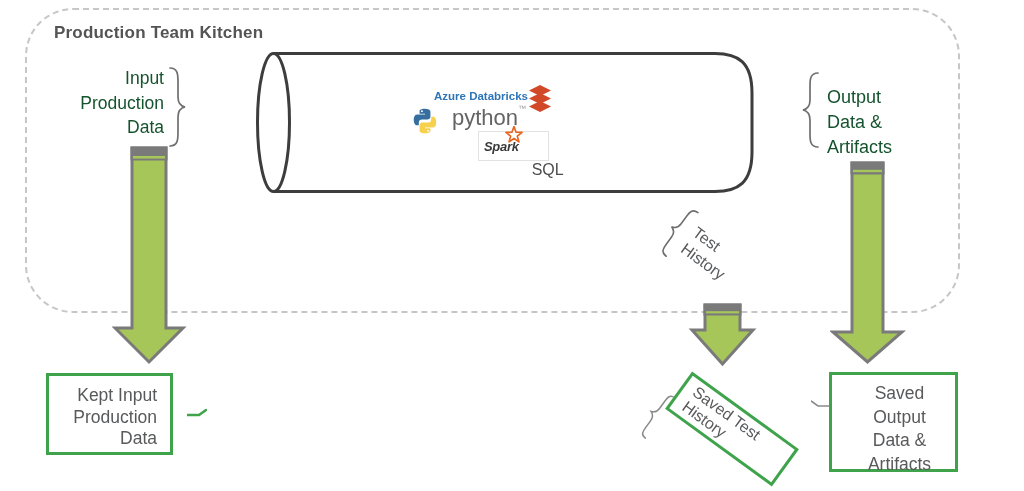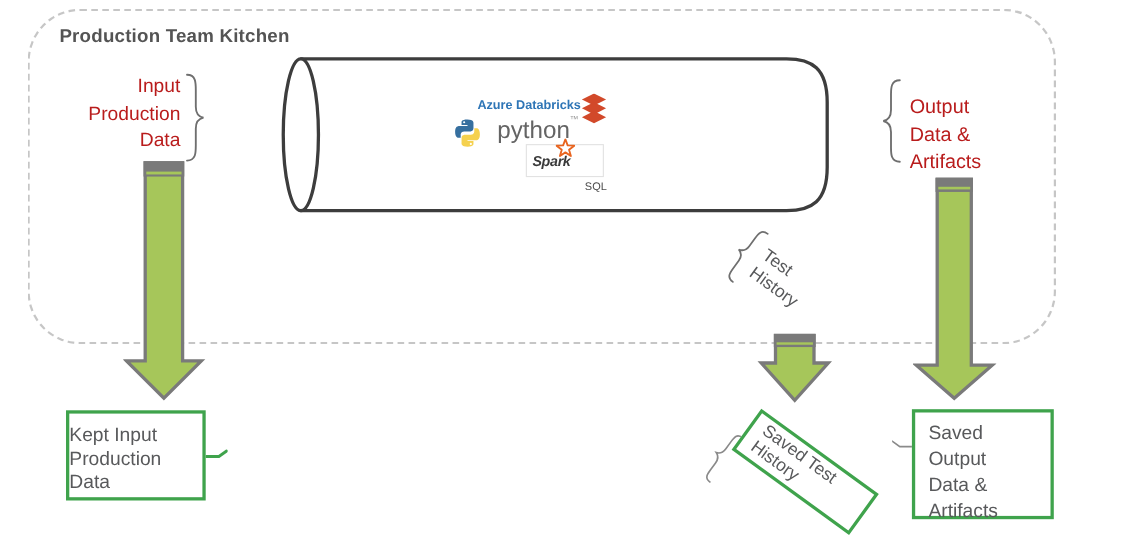--- a/index.html
+++ b/index.html
@@ -22,24 +22,24 @@
   .azure-text{position:absolute;left:434px;top:90px;font-size:11.5px;font-weight:700;color:#2e75b6;}
   .dbx-icon{position:absolute;left:528px;top:85px;}
   .py-icon{position:absolute;left:412px;top:108px;}
   .py-text{position:absolute;left:452px;top:104px;font-size:22px;color:#646464;}
   .py-tm{font-size:8px;vertical-align:14px;color:#9a9a9a;}
   .spark-box{
     position:absolute;left:478px;top:131px;width:71px;height:30px;background:#ffffff;
     border:1px solid #e2e2e2;display:flex;align-items:center;padding-left:5px;box-sizing:border-box;
   }
   .spark-word{font-size:13px;font-weight:bold;font-style:italic;color:#3a3a3a;letter-spacing:-.3px;}
-  .sql-word{font-size:10px;color:#4d4d4d;margin-left:13px;font-weight:300;margin-top:48px;}
+  .sql-word{font-size:16px;color:#4d4d4d;margin-left:13px;font-weight:300;margin-top:48px;}
   .spark-star{position:absolute;left:26px;top:-6px;}
   
-  .lbl{position:absolute;font-size:17.5px;line-height:24.5px;color:#b91c1c;}
+  .lbl{position:absolute;font-size:17.5px;line-height:24.5px;color:#14532d;}
   .lbl-input{left:70px;top:66px;width:94px;text-align:right;}
   .lbl-output{left:827px;top:85px;width:110px;text-align:left;line-height:25px;font-size:18px;}
   .brace{position:absolute;}
   .b-input{left:166px;top:66px;}
   .b-output{left:800px;top:71px;}
   
   .test-group{
     position:absolute;left:663px;top:218px;display:flex;align-items:center;gap:5px;
     transform:rotate(36deg);transform-origin:center center;
   }
@@ -47,22 +47,22 @@
   
   .arrow{position:absolute;}
   .a-left{left:112px;top:146px;}
   .a-right{left:830px;top:161px;}
   .a-mid{left:688px;top:303px;}
   
   .gbox{
     position:absolute;background:#ffffff;border:3px solid #3fa34c;box-sizing:border-box;
     font-size:17.5px;color:#58595b;
   }
-  .box-kept{left:60px;top:373px;width:127px;height:82px;padding:9px 13px 0 0;line-height:21.5px;}
-  .box-saved-output{left:829px;top:372px;width:129px;height:100px;text-align:left;padding:7px 0 0 12px;line-height:23.5px;}
+  .box-kept{left:46px;top:373px;width:127px;height:82px;text-align:right;padding:9px 13px 0 0;line-height:21.5px;}
+  .box-saved-output{left:829px;top:372px;width:129px;height:100px;text-align:center;padding:7px 0 0 12px;line-height:23.5px;}
   .box-saved-test{
     left:666px;top:406px;width:132px;height:46px;transform:rotate(36deg);
     display:flex;flex-direction:column;justify-content:center;padding-left:10px;
     font-size:16px;line-height:18.5px;
   }
   .tick{position:absolute;}
   .t-kept{left:187px;top:406px;}
   .t-saved-output{left:811px;top:397px;}
   .b-saved-test{left:648px;top:388px;transform:rotate(36deg);}
   .line{display:block;}

